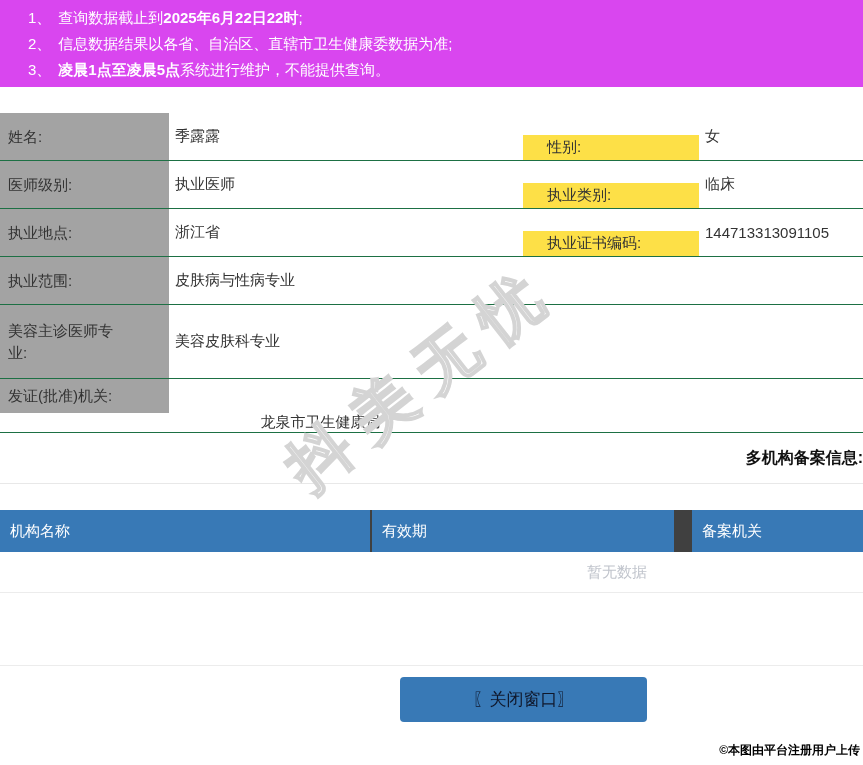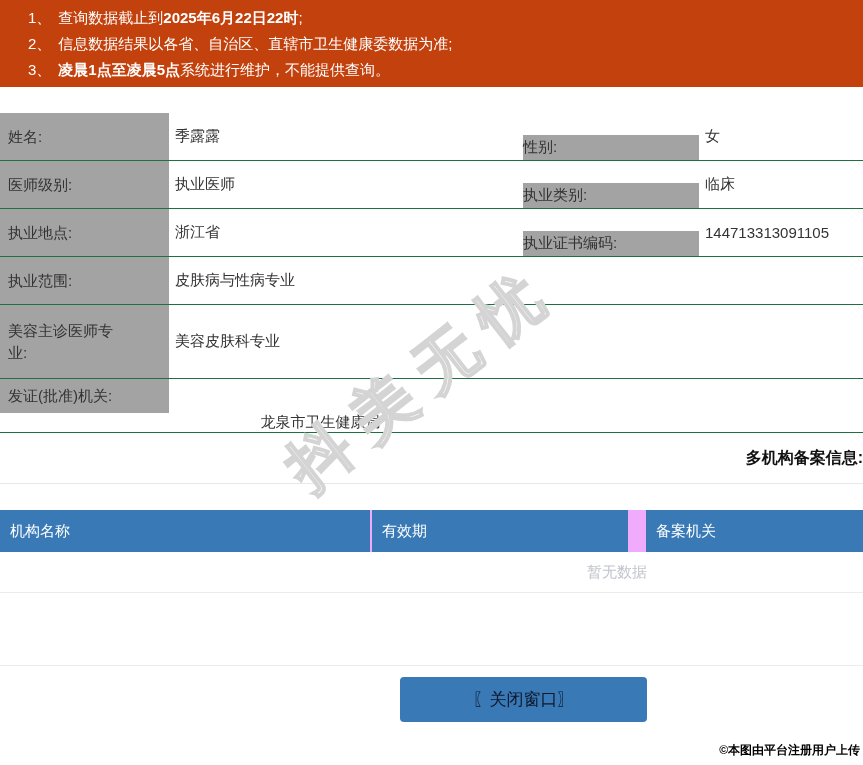--- a/index.html
+++ b/index.html
@@ -1,50 +1,50 @@
 <!DOCTYPE html>
 <html><head>
 <meta charset="utf-8">
 <style>
   * { margin:0; padding:0; box-sizing:border-box; }
   body { font-family: "Liberation Sans", "DejaVu Sans", sans-serif; background:#fff; }
   .page { position:relative; width:863px; height:765px; background:#fff; overflow:hidden; }
 
   
-  .banner { background:#c2410c; color:#fff; padding:5px 10px 3px 28px; height:87px; }
+  .banner { background:#d946ef; color:#fff; padding:5px 10px 3px 28px; height:87px; }
   .banner-line { font-size:15px; line-height:26px; white-space:nowrap; }
   .banner-line .num { margin-right:7px; }
   .banner-line strong { font-weight:bold; }
 
   
   .info-table { margin-top:26px; }
   .irow { display:flex; align-items:center; min-height:48px; border-bottom:1px solid #1d7044; }
   .irow.tall { min-height:74px; }
   .irow.last { min-height:50px;flex-direction:column; }
   .cell { font-size:15px; color:#333; }
   .cell.label { width:169px; background:#a3a3a3; align-self:stretch; display:flex; align-items:center;
                 padding:6px 45px 6px 8px; line-height:22px; }
   .cell.value { width:354px; padding-left:6px; }
   .cell.value.wide { flex:1; padding-left:6px; }
-  .cell.label2 { width:176px; background:#a3a3a3; align-self:stretch; display:flex; align-items:center;
-                 padding-left:0;margin-top:22px; }
+  .cell.label2 { width:176px; background:#fde047; align-self:stretch; display:flex; align-items:center;
+                 padding-left:24px;margin-top:22px; }
   .cell.value2 { flex:1; padding-left:6px; }
 
   
   .section-heading { height:51px; border-bottom:1px solid #e8e8e8; display:flex; align-items:center;
                      justify-content:flex-end; padding-left:84px; }
   .section-heading h2 { font-size:16px; color:#111; font-weight:bold; }
 
   
   .filing-table { margin-top:26px; }
-  .filing-head { display:flex; background:#f0abfc; }
+  .filing-head { display:flex; background:#404040; }
   .fh-cell { background:#3879b6; color:#fff; font-size:15px; height:42px; display:flex;
              align-items:center; padding-left:10px; }
   .fh-cell.c1 { width:370px; }
-  .fh-cell.c2 { width:256px; margin-left:2px; }
+  .fh-cell.c2 { width:302px; margin-left:2px; }
   .fh-cell.c3 { flex:1; margin-left:18px; }
   .empty-row { height:41px; border-bottom:1px solid #ececec; display:flex; align-items:center;justify-content:center; }
   .empty-text { margin-left:371px; width:304px; text-align:center; color:#c0c4cc; font-size:15px; }
   .spacer { height:73px; border-bottom:1px solid #ececec; }
 
   
   .footer { padding-top:11px; }
   .close-btn { display:block; margin-left:400px; width:247px; height:45px; background:#3879b6;
                color:#0f172a; font-size:17px; border:none; border-radius:4px; cursor:pointer;
                font-family:inherit; text-align:center; line-height:42px; }

